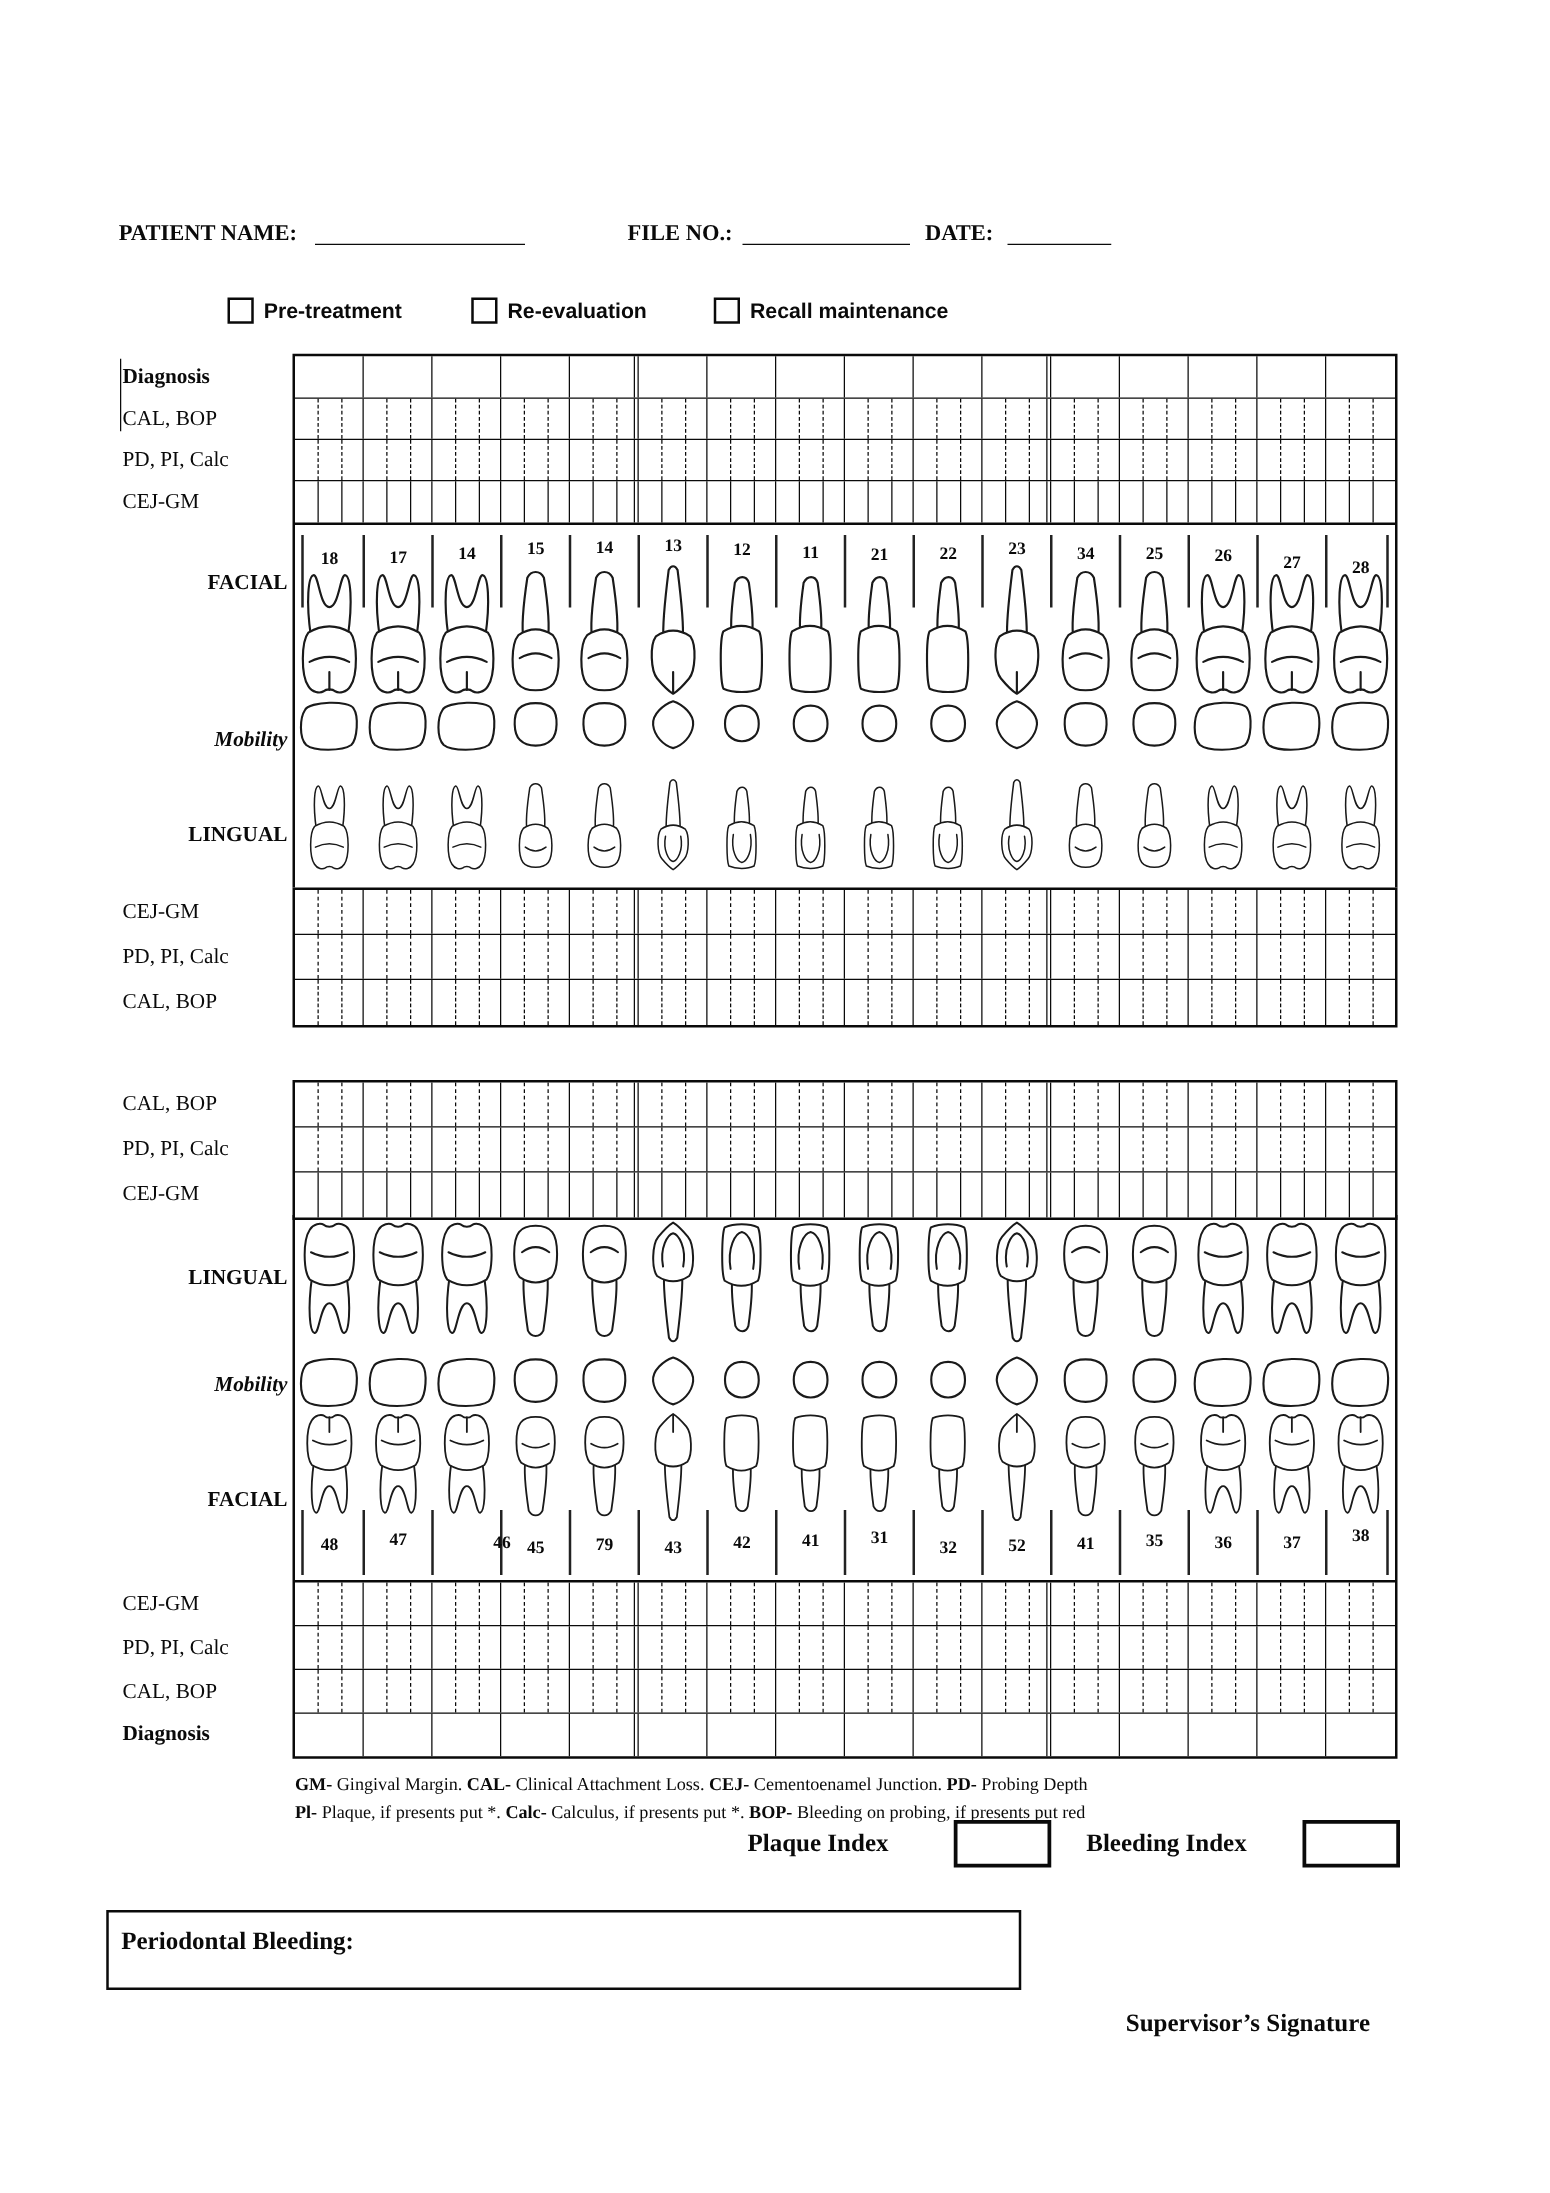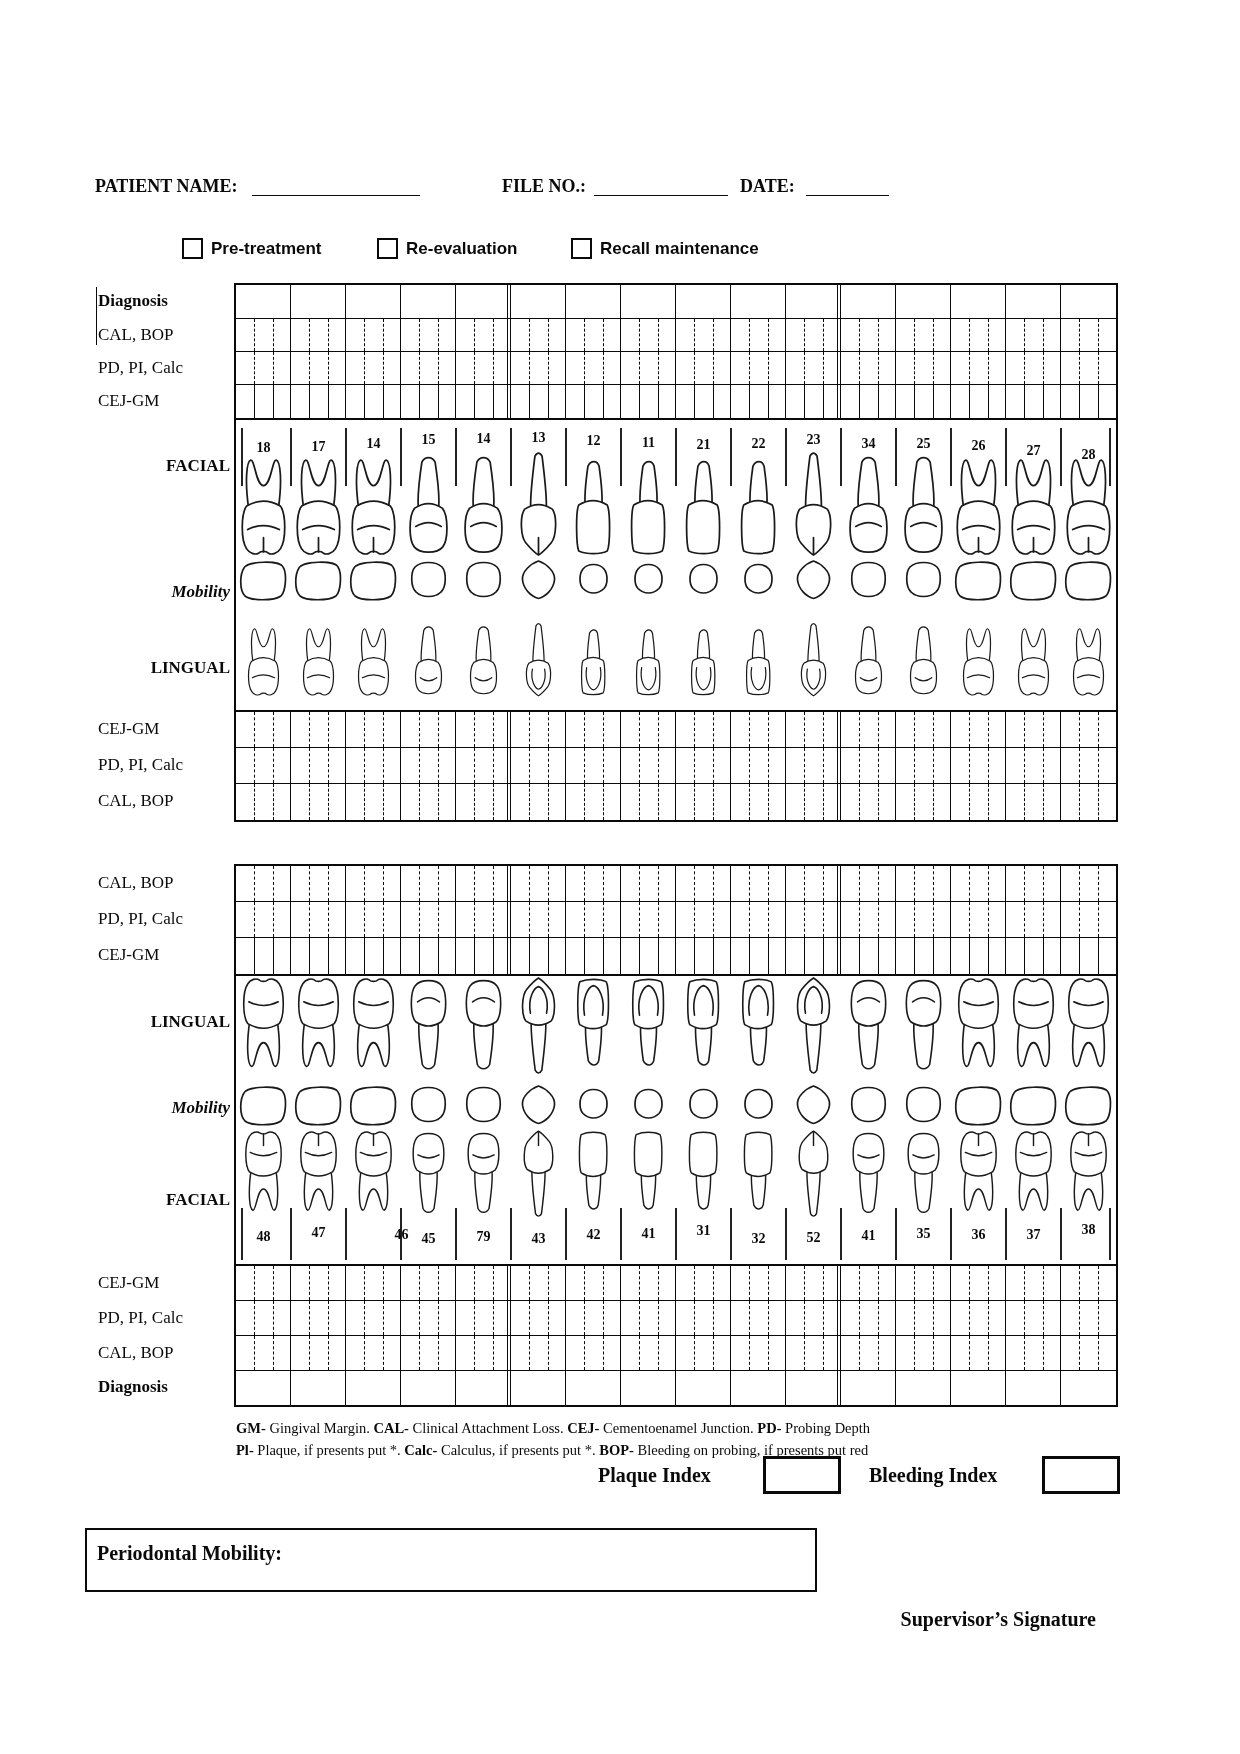--- a/index.html
+++ b/index.html
@@ -52,21 +52,21 @@
 
   <div class="legend" id="legend1" style="top:1418px"><b>GM-</b> Gingival Margin. <b>CAL-</b> Clinical Attachment Loss. <b>CEJ-</b> Cementoenamel Junction. <b>PD-</b> Probing Depth</div>
   <div class="legend" id="legend2" style="top:1440px"><b>Pl-</b> Plaque, if presents put *. <b>Calc-</b> Calculus, if presents put *.  <b>BOP-</b> Bleeding on probing, if presents put red</div>
 
   <div class="idxlabel" style="left:598px;top:1464px">Plaque Index</div>
   <div class="idxbox" style="left:763px;top:1456px"></div>
   <div class="idxlabel" style="left:869px;top:1464px">Bleeding Index</div>
   <div class="idxbox" style="left:1042px;top:1456px"></div>
 
   <div class="periobox">
-    <div class="periolabel">Periodontal Mobility:</div>
+    <div class="periolabel">Periodontal Bleeding:</div>
   </div>
 
   <div class="signature">Supervisor’s Signature</div>
 <div class="cbg" style="left: 182px;"><span class="cbox"></span><span class="cblabel">Pre-treatment</span></div>
     <div class="cbg" style="left: 377px;"><span class="cbox"></span><span class="cblabel">Re-evaluation</span></div>
     <div class="cbg" style="left: 571px;"><span class="cbox"></span><span class="cblabel">Recall maintenance</span></div>
     <div class="band" style="top: 283px;">
       <div class="grow" style="height: 34px; border-bottom: 1.8px solid rgb(10, 10, 10);">
         <div class="gcell" style="left: 0px; width: 55px; border-right: 1.6px solid rgb(10, 10, 10);"></div>
         <div class="gcell" style="left: 55px; width: 55px; border-right: 1.6px solid rgb(10, 10, 10);"></div>

